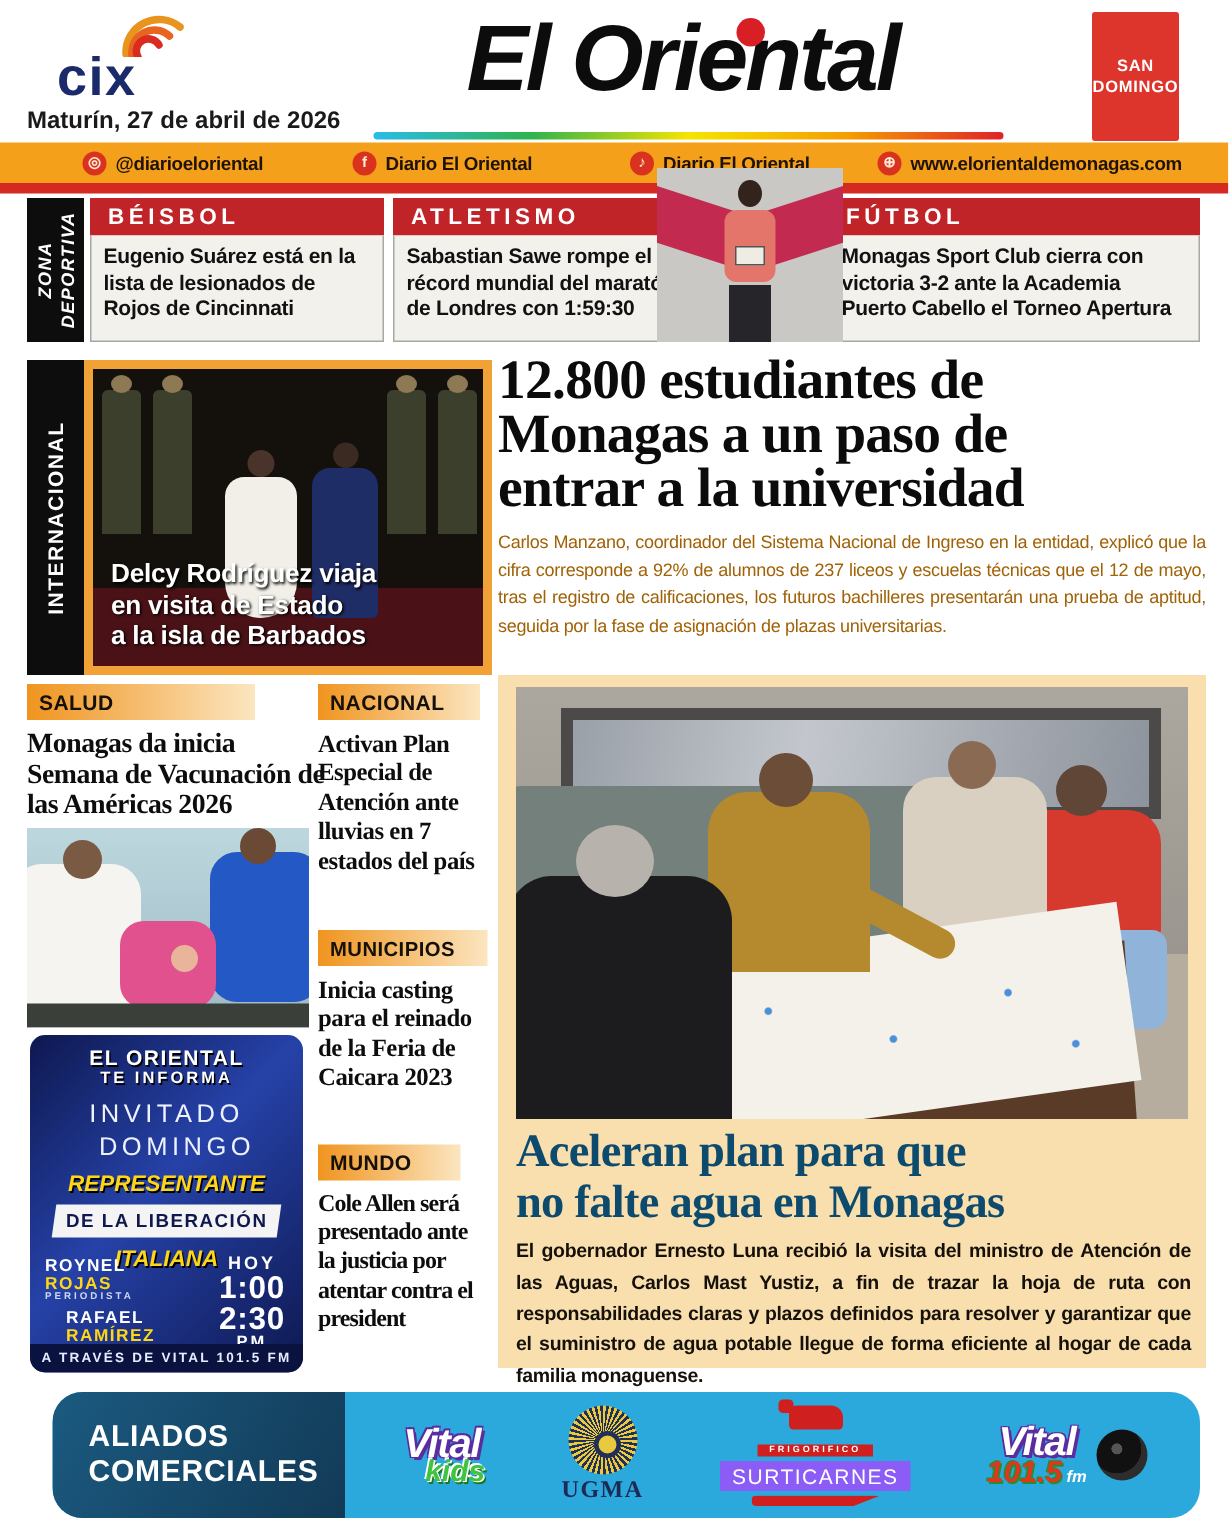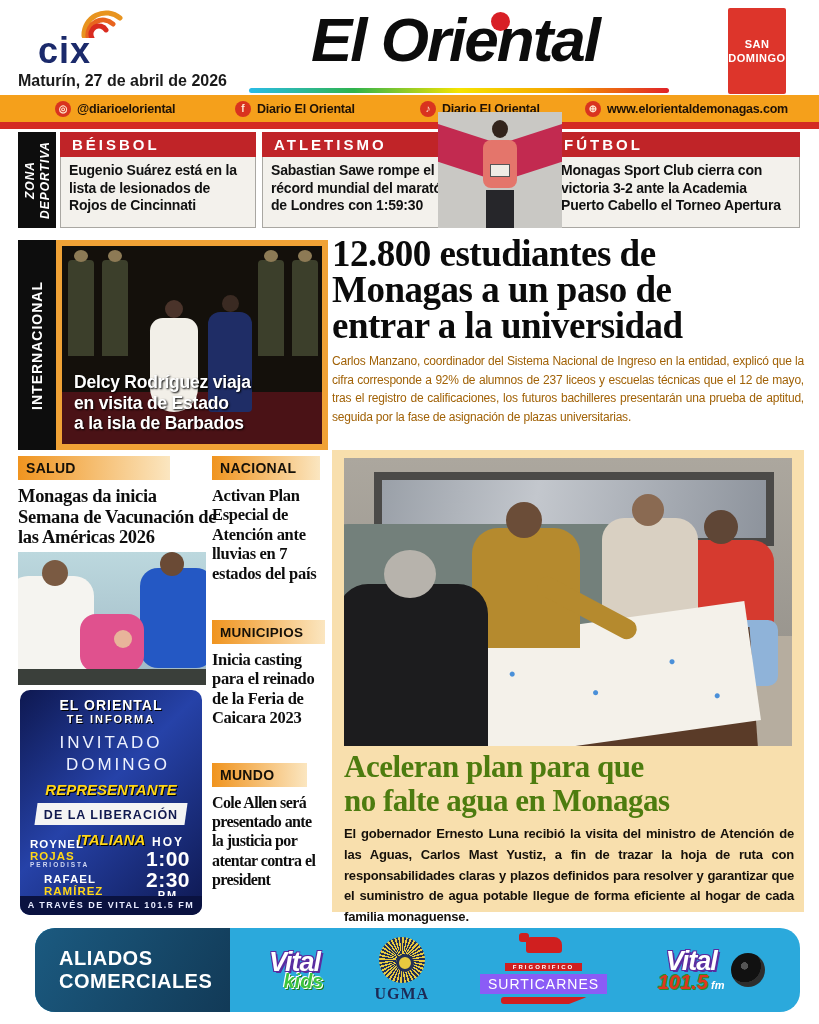--- a/index.html
+++ b/index.html
@@ -128,21 +128,21 @@
   .mt-man2 { position:absolute; left:128px; top:70px; width:108px; height:120px; background:#b58a2e; border-radius:26px 26px 0 0; }
   .mt-man2::before { content:""; position:absolute; left:34px; top:-26px; width:36px; height:36px; border-radius:50%; background:#6b4d38; }
   .mt-man2 .arm { position:absolute; left:60px; top:70px; width:110px; height:20px; background:#b58a2e; transform:rotate(28deg); border-radius:10px; }
   .mt-man3 { position:absolute; left:258px; top:60px; width:96px; height:104px; background:#d9d0c2; border-radius:22px 22px 0 0; }
   .mt-man3::before { content:""; position:absolute; left:30px; top:-24px; width:32px; height:32px; border-radius:50%; background:#8a6a52; }
   .mt-man4 { position:absolute; left:330px; top:82px; width:100px; height:86px; background:#d63a2f; border-radius:22px 22px 6px 6px; }
   .mt-man4::before { content:""; position:absolute; left:30px; top:-30px; width:34px; height:34px; border-radius:50%; background:#5f4636; }
   .mt-man4 .jeans { position:absolute; left:-4px; top:80px; width:108px; height:66px; background:#8fb3d9; border-radius:10px; }
 
   .water-headline { position:absolute; left:12px; top:300px; width:452px; font-family:"Liberation Serif","DejaVu Serif",serif;
-    font-weight:bold; font-size:31px; line-height:34px; color:#4d7c0f; letter-spacing:-0.5px; }
+    font-weight:bold; font-size:31px; line-height:34px; color:#0c4a6e; letter-spacing:-0.5px; }
   .water-body { position:absolute; left:12px; top:374px; width:450px; font-size:13px; font-weight:bold; color:#15100a;
     line-height:1.6; text-align:justify; letter-spacing:-0.2px; }
 
   
   .band { position:absolute; left:35px; top:928px; width:765px; height:84px; border-radius:20px; background:#2ba9dc; overflow:hidden; display:flex; align-items:center; }
   .band-left { width:195px; height:100%; background:linear-gradient(120deg,#1b5a80,#123a57); display:flex; flex-direction:column; justify-content:center; padding-left:24px; gap:2px; flex:none; }
   .band-left span { color:#fff; font-weight:bold; font-size:20px; letter-spacing:0.5px; line-height:1.05; }
   .band-logos { flex:1; display:flex; align-items:center; justify-content:space-around; padding:0 10px; }
 
   .logo-vitalkids, .logo-vitalfm { position:relative; text-align:center; }

